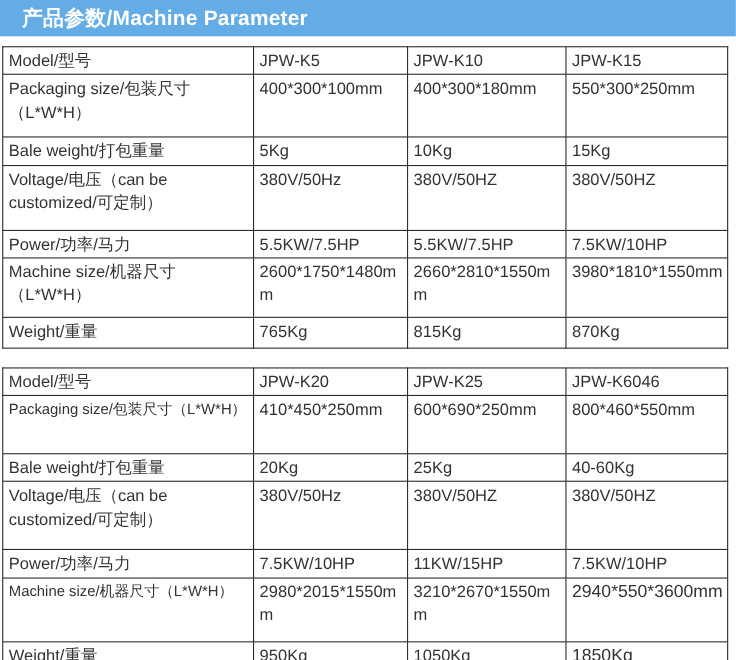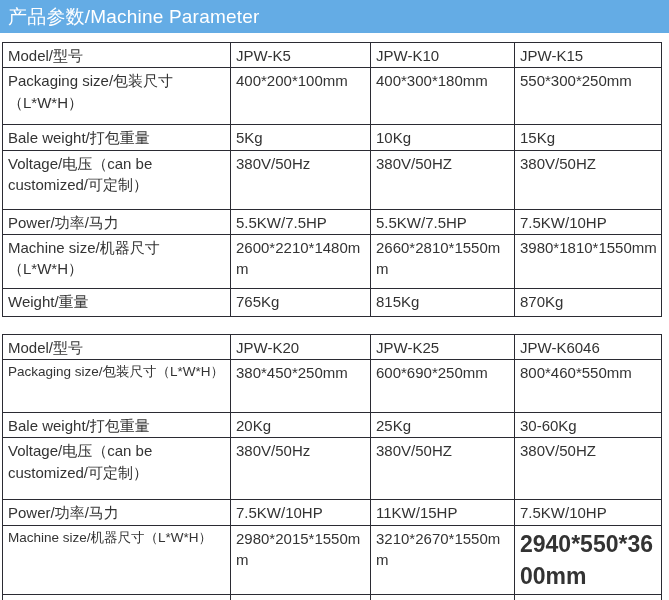--- a/index.html
+++ b/index.html
@@ -14,23 +14,24 @@
     height: 33px;
     background: var(--banner-bg, #64ACE5);
     display: flex;
     align-items: center;
     box-sizing: border-box;
     padding-left: 8px;
   }
   .banner .title {
     color: var(--banner-text, #ffffff);
     font-size: 19px;
-    font-weight: normal;
+    font-weight: bold;
     letter-spacing: 0.2px;
     white-space: nowrap;
+    margin-left: 12px;
   }
   table.spec {
     border-collapse: collapse;
     table-layout: fixed;
     width: 659px;
     margin-left: 2px;
     color: var(--text-color, #333333);
     font-size: 15px;
   }
   table.spec.t1 { margin-top: 9px; }
@@ -41,21 +42,21 @@
     padding: 2px 3px 1px 5px;
     line-height: 1.42;
     overflow-wrap: anywhere;
     word-break: break-word;
   }
   table.spec col.c1 { width: 228px; }
   table.spec col.c2 { width: 140px; }
   table.spec col.c3 { width: 144px; }
   table.spec col.c4 { width: 147px; }
   td.fit { font-size: 13.5px; white-space: nowrap; overflow: hidden; padding-top: 4px; }
-  td.big { font-size: 23px; font-weight: bold; line-height: 1.5; margin-top: 45px; }
+  td.big { font-size: 16px; font-weight: normal; line-height: 1.5; margin-top: 45px; }
 </style>
 </head>
 <body>
 
 <div class="banner">
   <span class="title">产品参数/Machine Parameter</span>
 </div>
 
 <table class="spec t1">
   <colgroup>
@@ -66,21 +67,21 @@
     </colgroup>
   <tbody>
       <tr style="height:25px">
     <td>Model/型号</td>
     <td>JPW-K5</td>
     <td>JPW-K10</td>
     <td>JPW-K15</td>
   </tr>
   <tr style="height:57px">
     <td>Packaging size/包装尺寸（L*W*H）</td>
-    <td>400*200*100mm</td>
+    <td>400*300*100mm</td>
     <td>400*300*180mm</td>
     <td>550*300*250mm</td>
   </tr>
   <tr style="height:23px">
     <td>Bale weight/打包重量</td>
     <td>5Kg</td>
     <td>10Kg</td>
     <td>15Kg</td>
   </tr>
   <tr style="height:59px">
@@ -90,21 +91,21 @@
     <td>380V/50HZ</td>
   </tr>
   <tr style="height:22px">
     <td>Power/功率/马力</td>
     <td>5.5KW/7.5HP</td>
     <td>5.5KW/7.5HP</td>
     <td>7.5KW/10HP</td>
   </tr>
   <tr style="height:54px">
     <td>Machine size/机器尺寸（L*W*H）</td>
-    <td>2600*2210*1480mm</td>
+    <td>2600*1750*1480mm</td>
     <td>2660*2810*1550mm</td>
     <td>3980*1810*1550mm</td>
   </tr>
   <tr style="height:28px">
     <td>Weight/重量</td>
     <td>765Kg</td>
     <td>815Kg</td>
     <td>870Kg</td>
   </tr>
 </tbody>
@@ -119,29 +120,29 @@
     </colgroup>
   <tbody>
       <tr style="height:25px">
     <td>Model/型号</td>
     <td>JPW-K20</td>
     <td>JPW-K25</td>
     <td>JPW-K6046</td>
   </tr>
   <tr style="height:53px">
     <td class="fit">Packaging size/包装尺寸（L*W*H）</td>
-    <td>380*450*250mm</td>
+    <td>410*450*250mm</td>
     <td>600*690*250mm</td>
     <td>800*460*550mm</td>
   </tr>
   <tr style="height:23px">
     <td>Bale weight/打包重量</td>
     <td>20Kg</td>
     <td>25Kg</td>
-    <td>30-60Kg</td>
+    <td>40-60Kg</td>
   </tr>
   <tr style="height:62px">
     <td>Voltage/电压（can be customized/可定制）</td>
     <td>380V/50Hz</td>
     <td>380V/50HZ</td>
     <td>380V/50HZ</td>
   </tr>
   <tr style="height:23px">
     <td>Power/功率/马力</td>
     <td>7.5KW/10HP</td>

